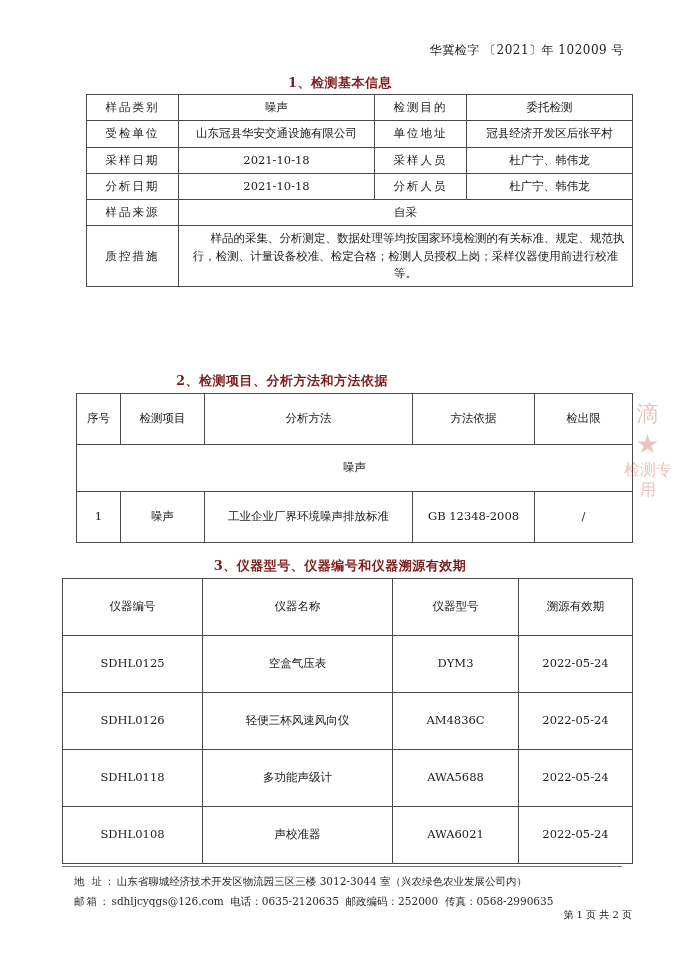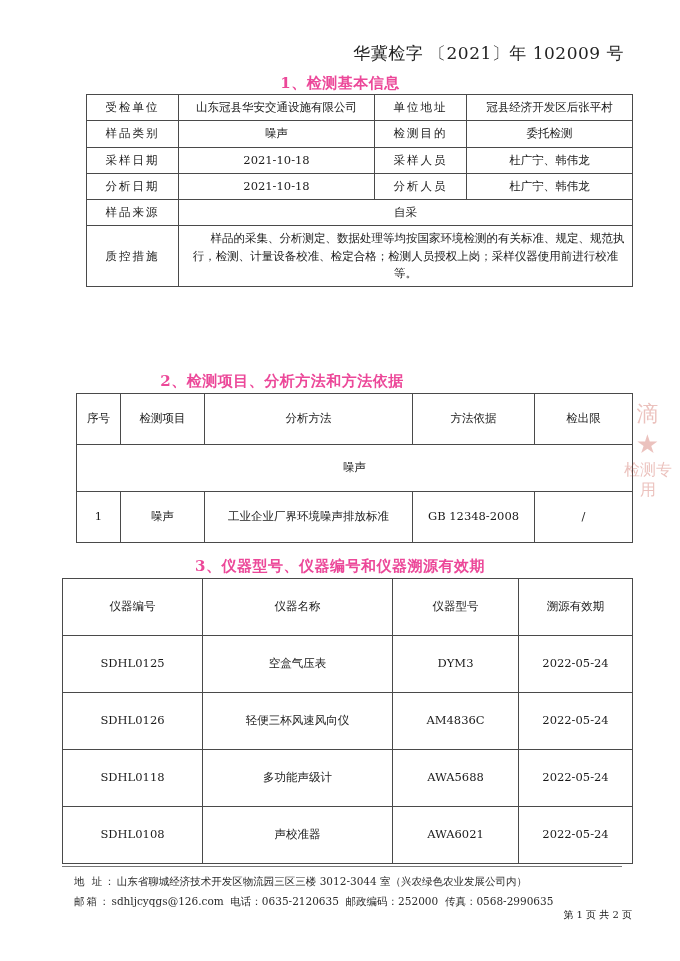--- a/index.html
+++ b/index.html
@@ -19,30 +19,30 @@
     position: relative;
     width: 680px;
     height: 961px;
     box-sizing: border-box;
     padding: 0;
   }
   .doc-header {
     position: absolute;
     top: 42px;
     right: 56px;
-    font-size: 17px;
+    font-size: 12px;
     letter-spacing: 0.5px;
     color: #222;
     white-space: nowrap;
   }
   .section-title {
     text-align: center;
-    font-size: 15px;
+    font-size: 13px;
     font-weight: bold;
-    color: #ec4899;
+    color: #7f1d1d;
     margin: 0;
     letter-spacing: 0.5px;
   }
   .tbl {
     border-collapse: collapse;
     table-layout: fixed;
     font-size: 11.5px;
     color: #1a1a1a;
   }
   .tbl td {
@@ -136,30 +136,30 @@
 
   <table class="tbl" id="tbl1">
     <colgroup>
       <col style="width:92px">
       <col style="width:196px">
       <col style="width:92px">
       <col style="width:166px">
     </colgroup>
     <tbody>
       <tr>
+        <td class="label-cell">样品类别</td>
+        <td>噪声</td>
+        <td class="label-cell">检测目的</td>
+        <td>委托检测</td>
+      </tr>
+      <tr>
         <td class="label-cell">受检单位</td>
         <td>山东冠县华安交通设施有限公司</td>
         <td class="label-cell">单位地址</td>
         <td>冠县经济开发区后张平村</td>
-      </tr>
-      <tr>
-        <td class="label-cell">样品类别</td>
-        <td>噪声</td>
-        <td class="label-cell">检测目的</td>
-        <td>委托检测</td>
       </tr>
       <tr>
         <td class="label-cell">采样日期</td>
         <td>2021-10-18</td>
         <td class="label-cell">采样人员</td>
         <td>杜广宁、韩伟龙</td>
       </tr>
       <tr>
         <td class="label-cell">分析日期</td>
         <td>2021-10-18</td>

